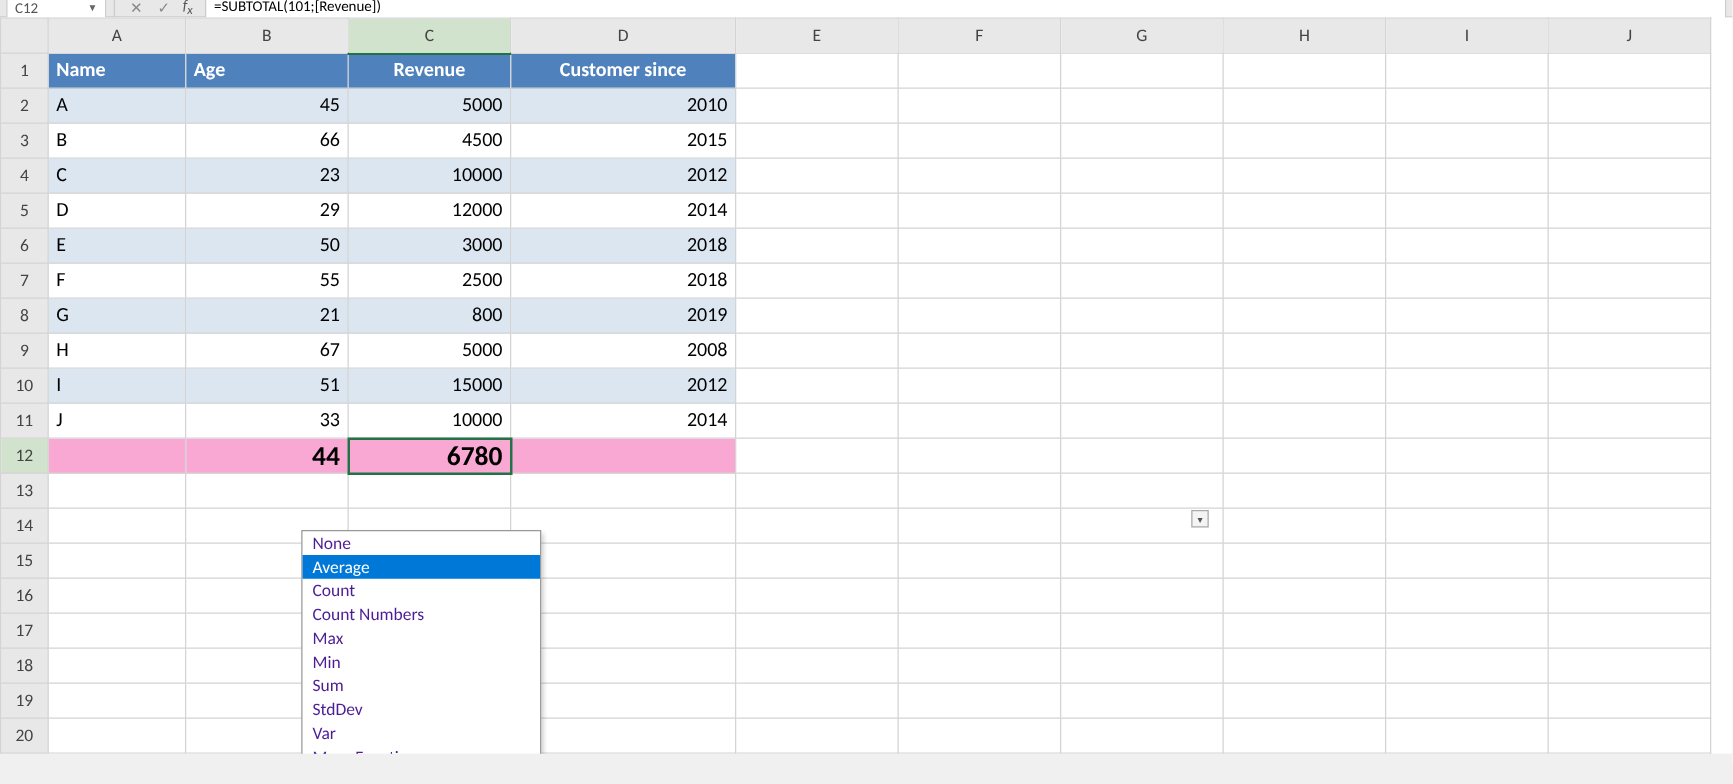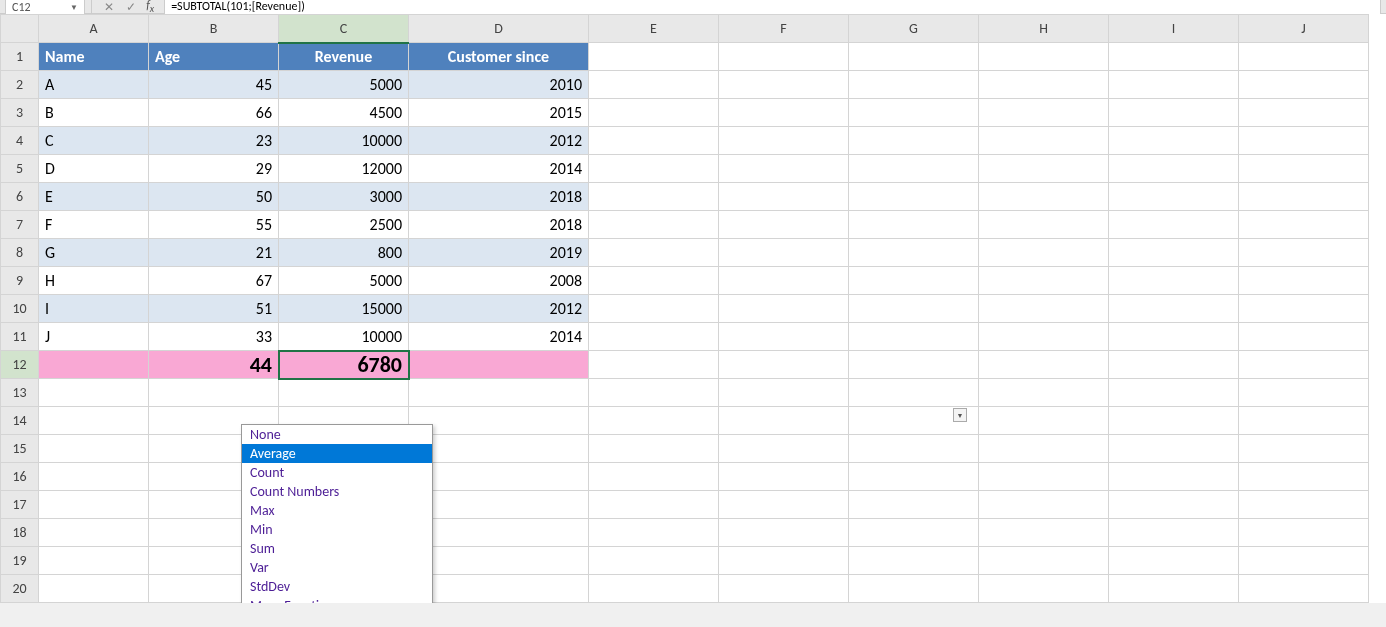--- a/index.html
+++ b/index.html
@@ -480,17 +480,17 @@
   <div class="dropdown-btn">▼</div>
 
   <div class="dropdown-menu" id="dropdown-menu">
       <div class="menu-item">None</div>
       <div class="menu-item selected">Average</div>
       <div class="menu-item">Count</div>
       <div class="menu-item">Count Numbers</div>
       <div class="menu-item">Max</div>
       <div class="menu-item">Min</div>
       <div class="menu-item">Sum</div>
+      <div class="menu-item">StdDev</div>
       <div class="menu-item">Var</div>
-      <div class="menu-item">StdDev</div>
       <div class="menu-item">More Functions...</div>
     </div>
 </div>
 
 </body></html>

